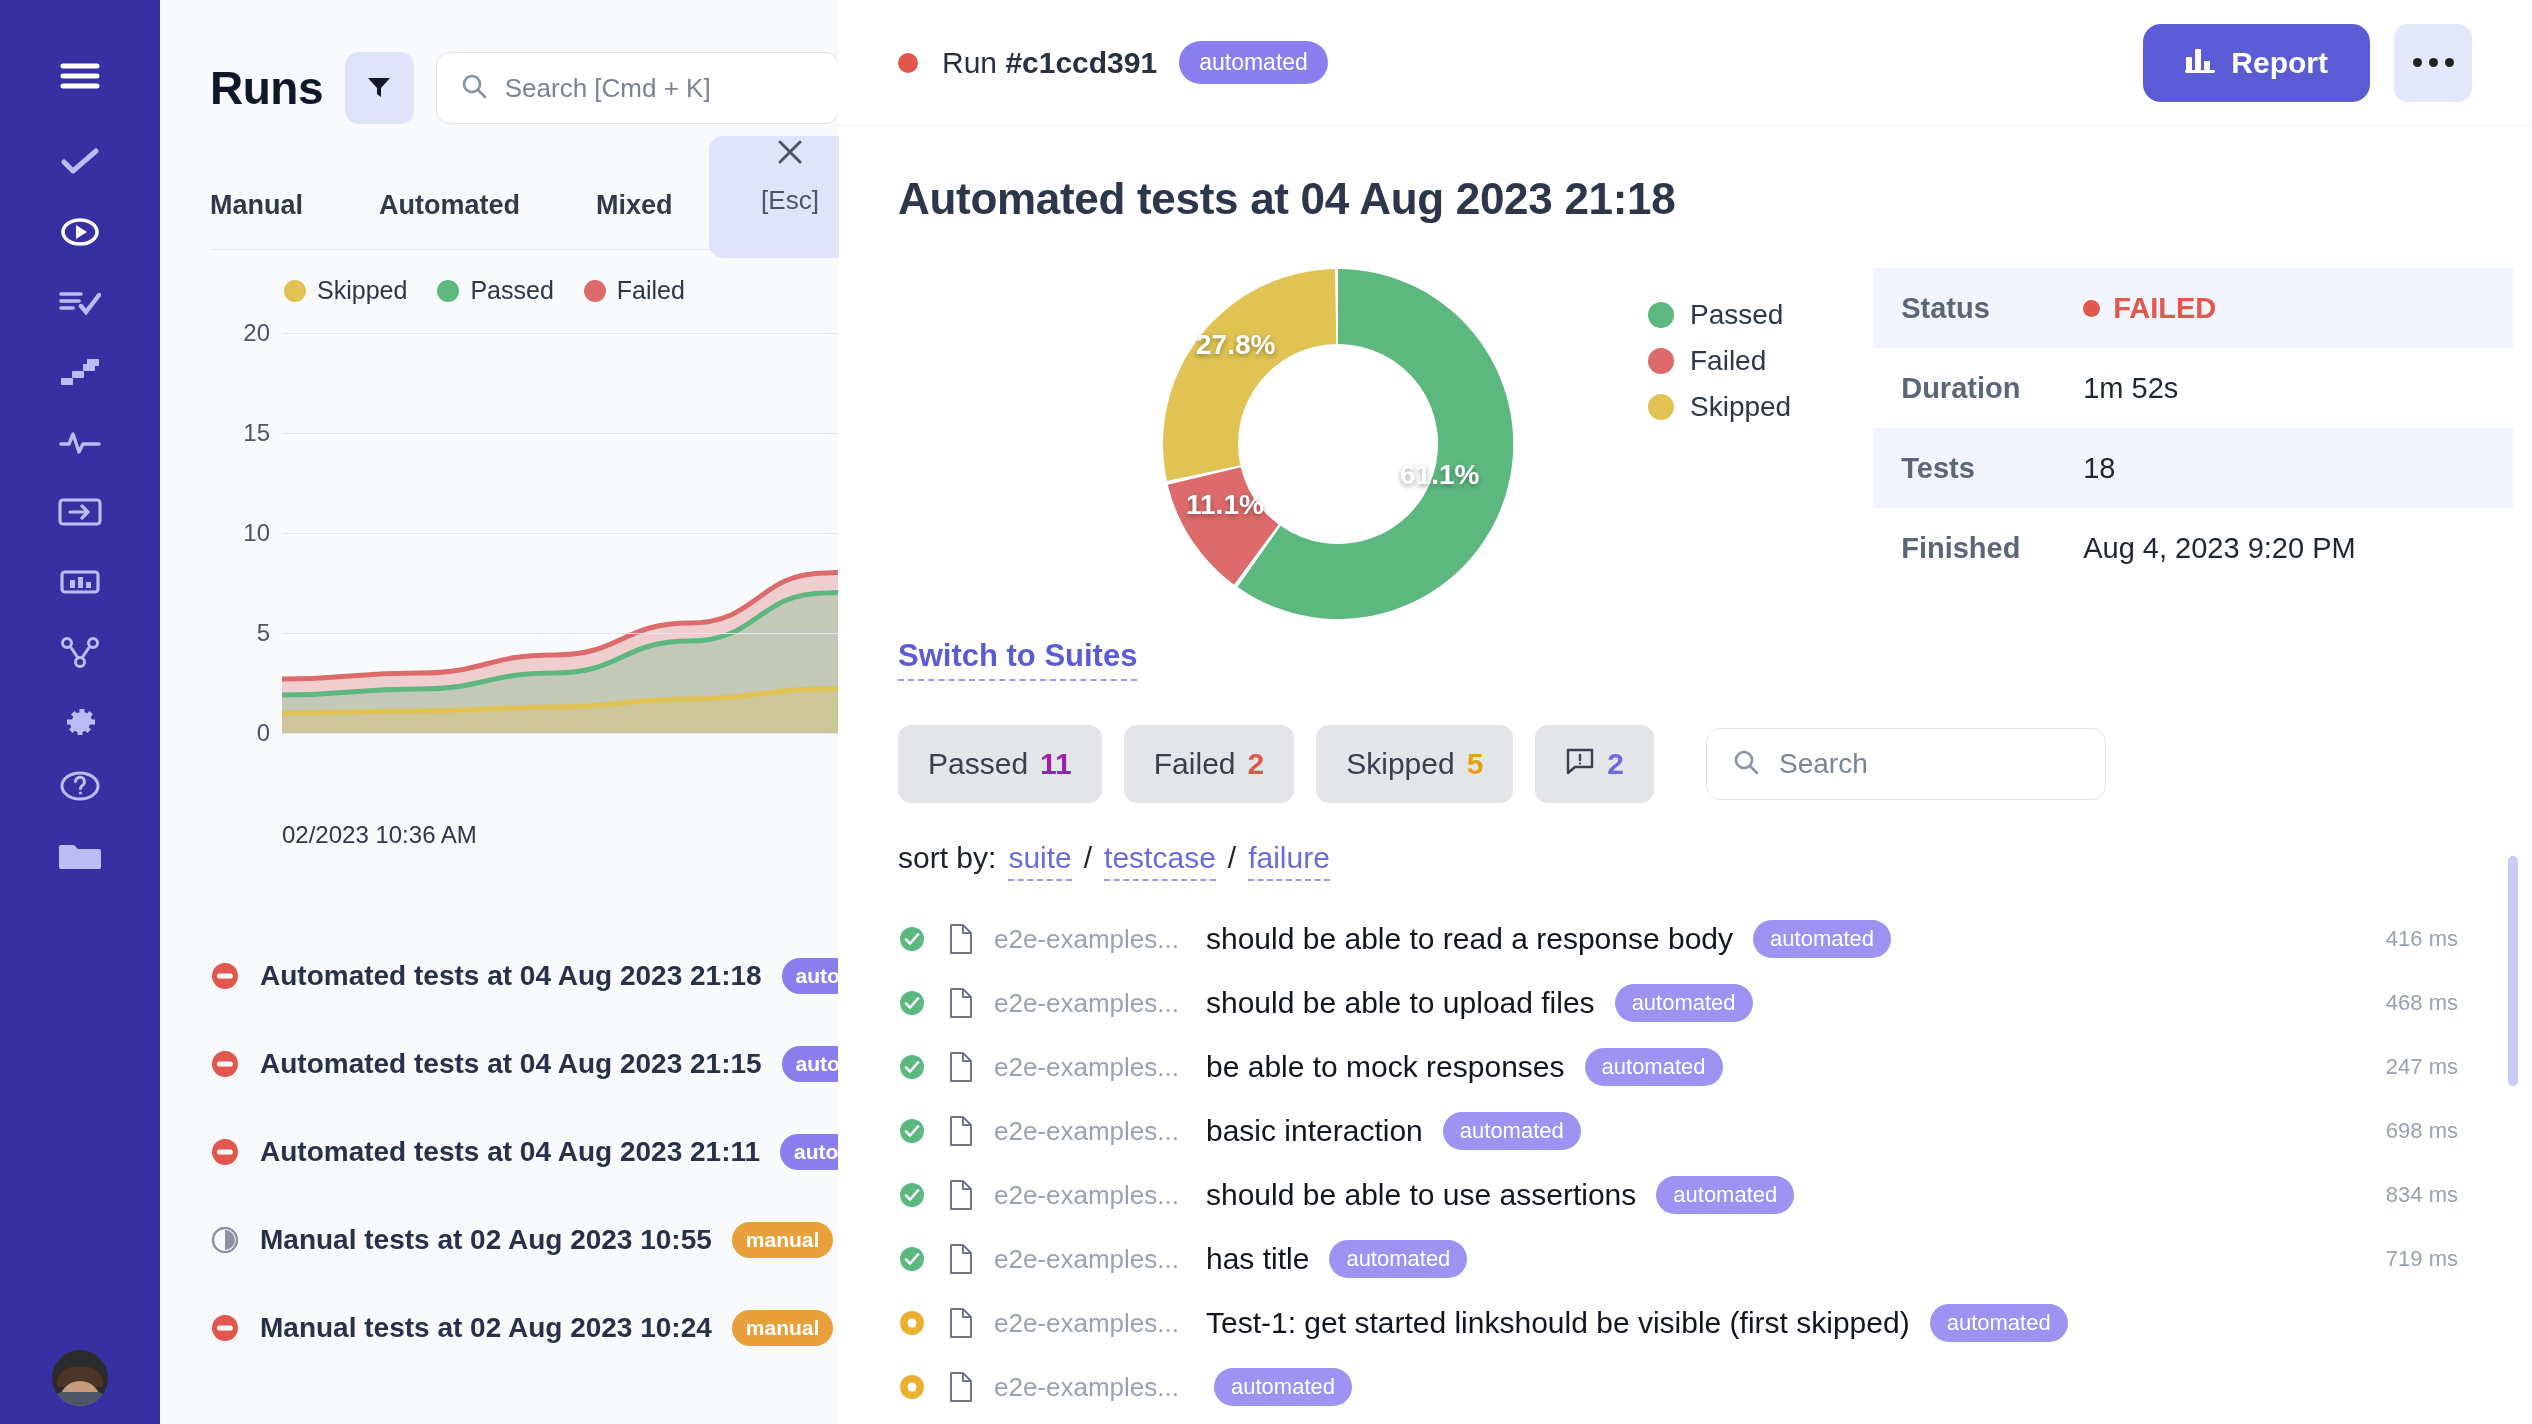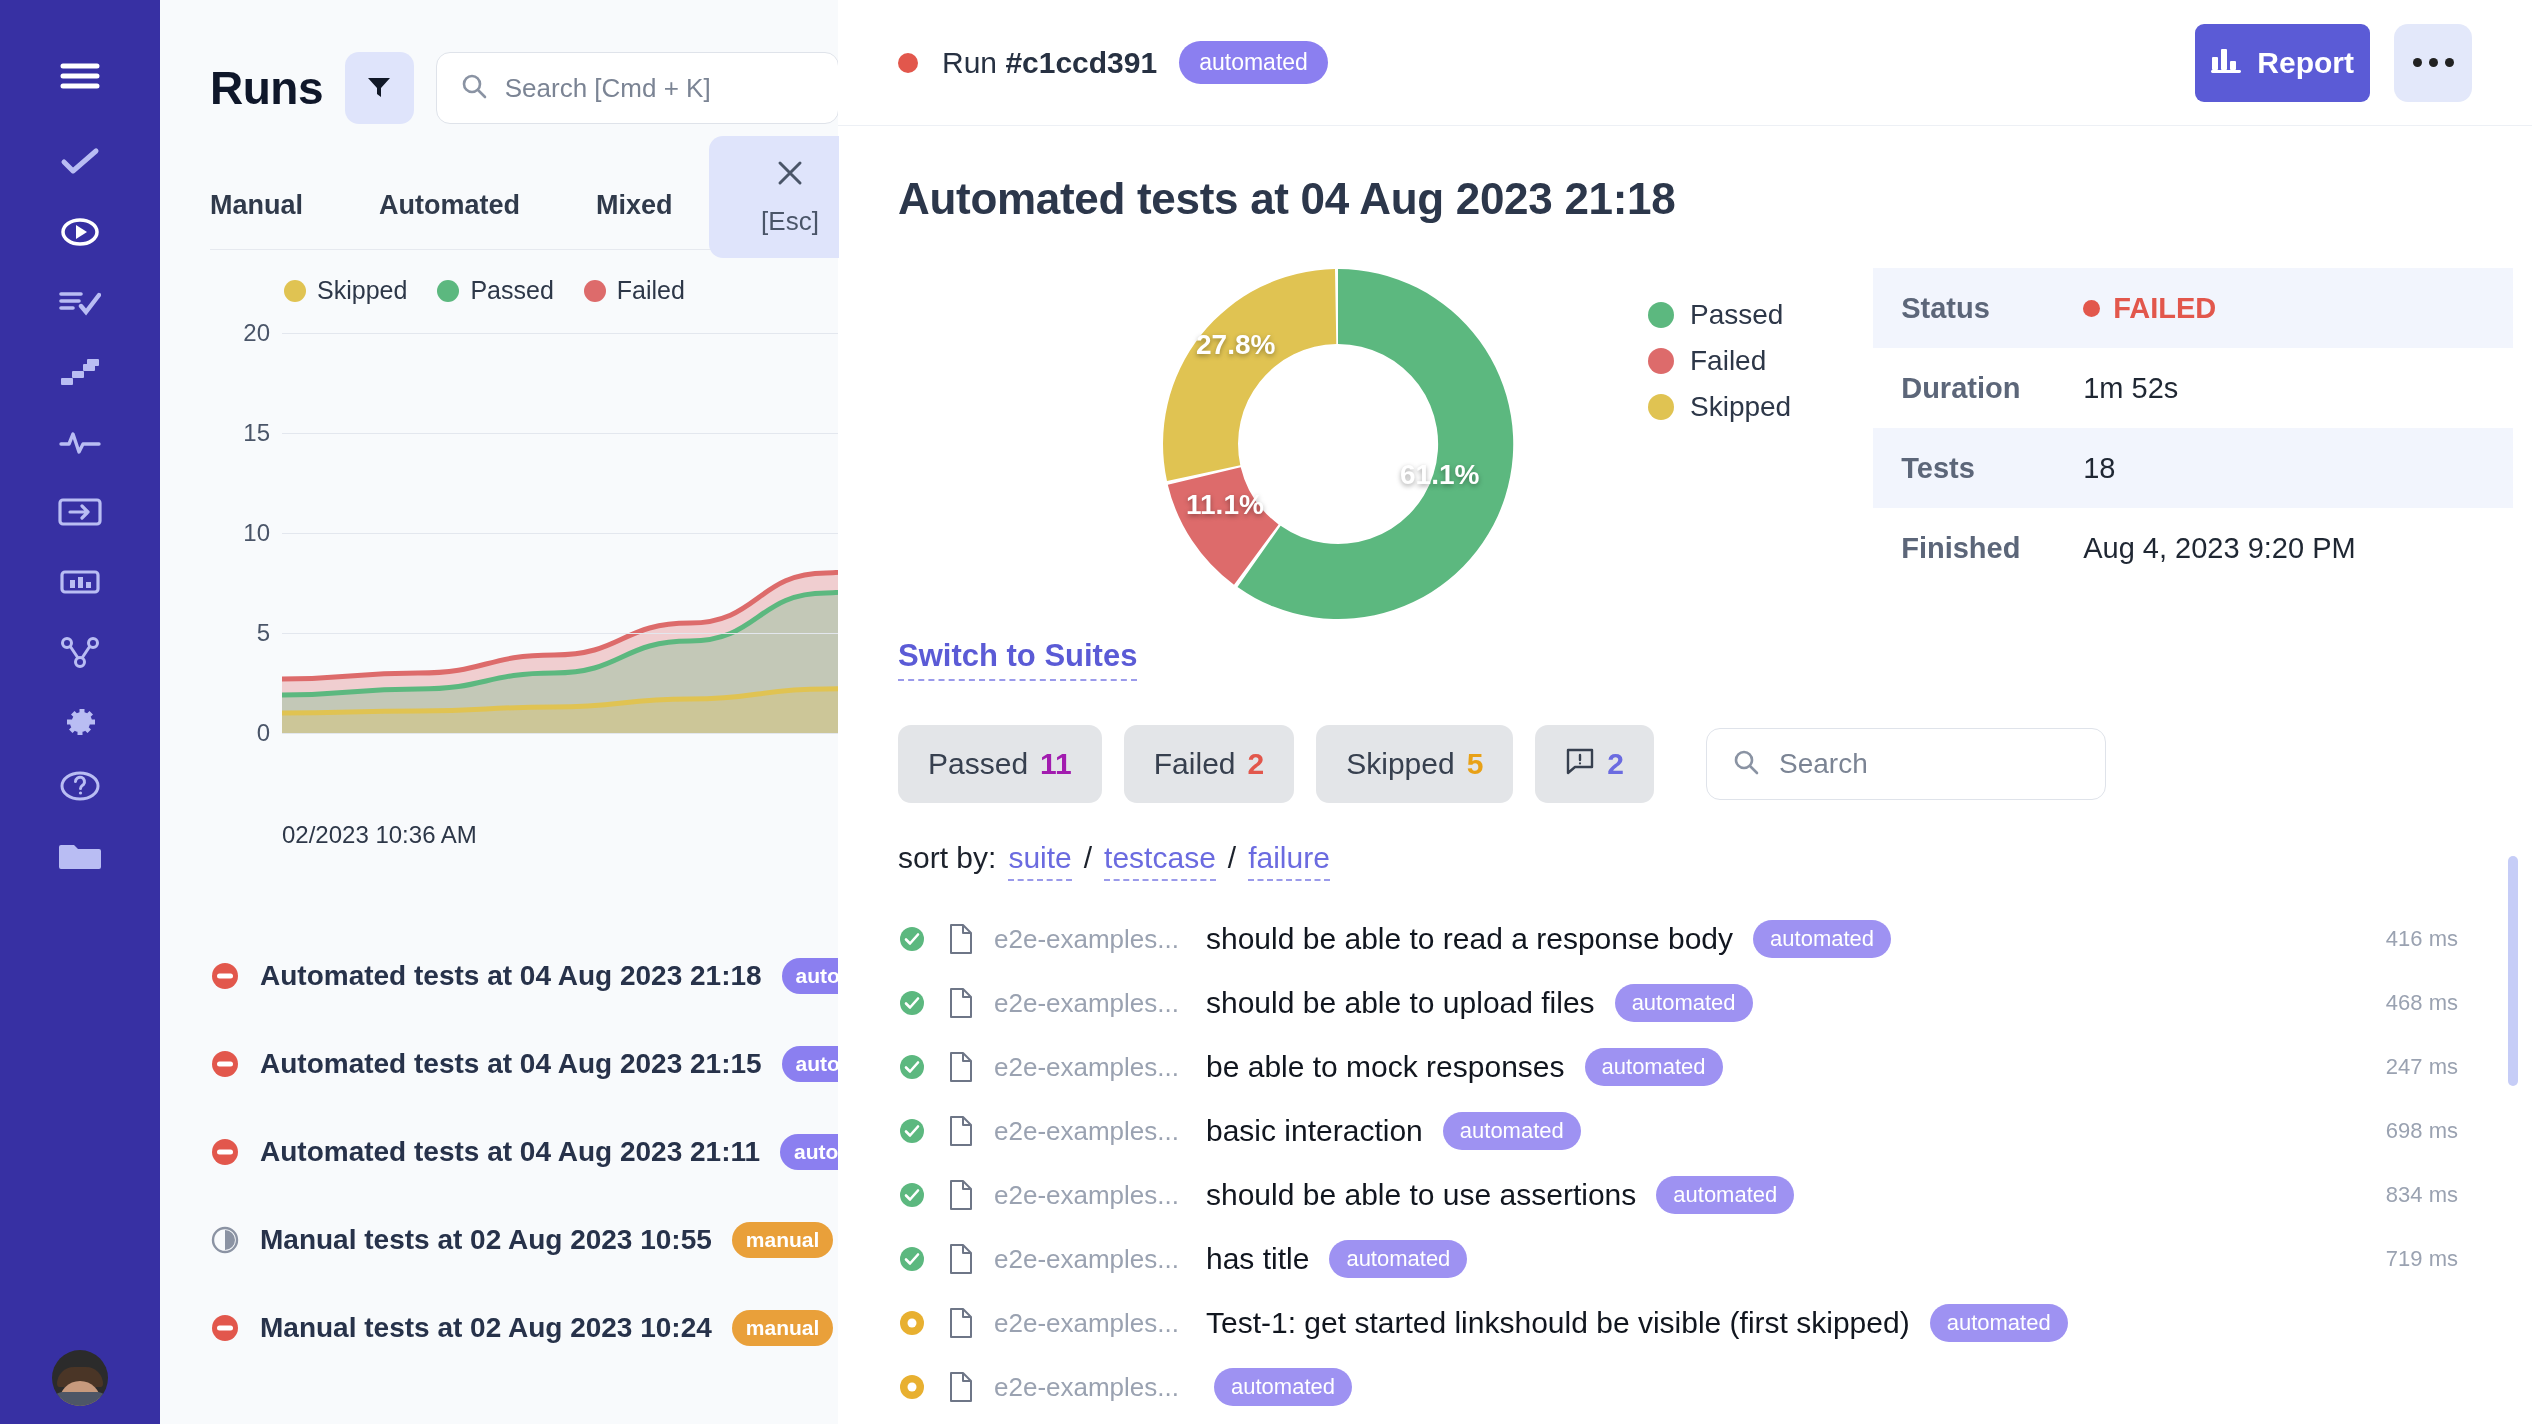--- a/index.html
+++ b/index.html
@@ -108,21 +108,21 @@
   }
   .chip-auto { background: #8b7ff0; }
   .chip-manual { background: #e9a03a; }
   .st-icon { width: 30px; height: 30px; flex: none; }
 
   
   .esc-btn {
     position: absolute; left: 709px; top: 136px; width: 130px; height: 122px;
     background: #dfe4fb; border-radius: 14px 0 0 14px; z-index: 30;
     display: flex; flex-direction: column; align-items: center;
-    justify-content: center; gap: 14px; cursor: pointer; border: none; padding-left: 32px;
+    gap: 14px; cursor: pointer; border: none; padding-left: 32px;
   }
   .esc-btn .esc-x { color: #4a5568; }
   .esc-btn .esc-lbl { font-size: 26px; color: #4a5568; }
 
   
   .detail {
     position: absolute; left: 838px; top: 0; width: 1694px; height: 1424px;
     background: #ffffff; z-index: 20; overflow: hidden;
   }
   .detail-top {
@@ -132,22 +132,22 @@
   .run-dot { width: 20px; height: 20px; border-radius: 50%; background: #e2574c; flex: none; }
   .run-label { font-size: 30px; color: #273142; margin-left: 24px; }
   .run-label b { font-weight: 700; }
   .run-top-chip {
     margin-left: 22px; background: #8b7ff0; color: #fff; font-size: 23px;
     padding: 8px 20px; border-radius: 999px; font-weight: 500;
   }
   .top-actions { margin-left: auto; display: flex; align-items: center; gap: 24px; }
   .report-btn {
     display: flex; align-items: center; gap: 16px; background: #5b5bd6;
-    color: #fff; border: none; border-radius: 9px; height: 78px;
-    padding: 0 16px; font-size: 30px; font-weight: 600; cursor: pointer;
+    color: #fff; border: none; border-radius: 18px; height: 78px;
+    padding: 0 42px; font-size: 30px; font-weight: 600; cursor: pointer;
     font-family: inherit;
   }
   .more-btn {
     width: 78px; height: 78px; border-radius: 14px; background: #e3e8fa;
     border: none; display: flex; align-items: center; justify-content: center;
     gap: 7px; cursor: pointer;
   }
   .more-btn i { width: 9px; height: 9px; border-radius: 50%; background: #222; display: block; }
 
   .detail-title {

